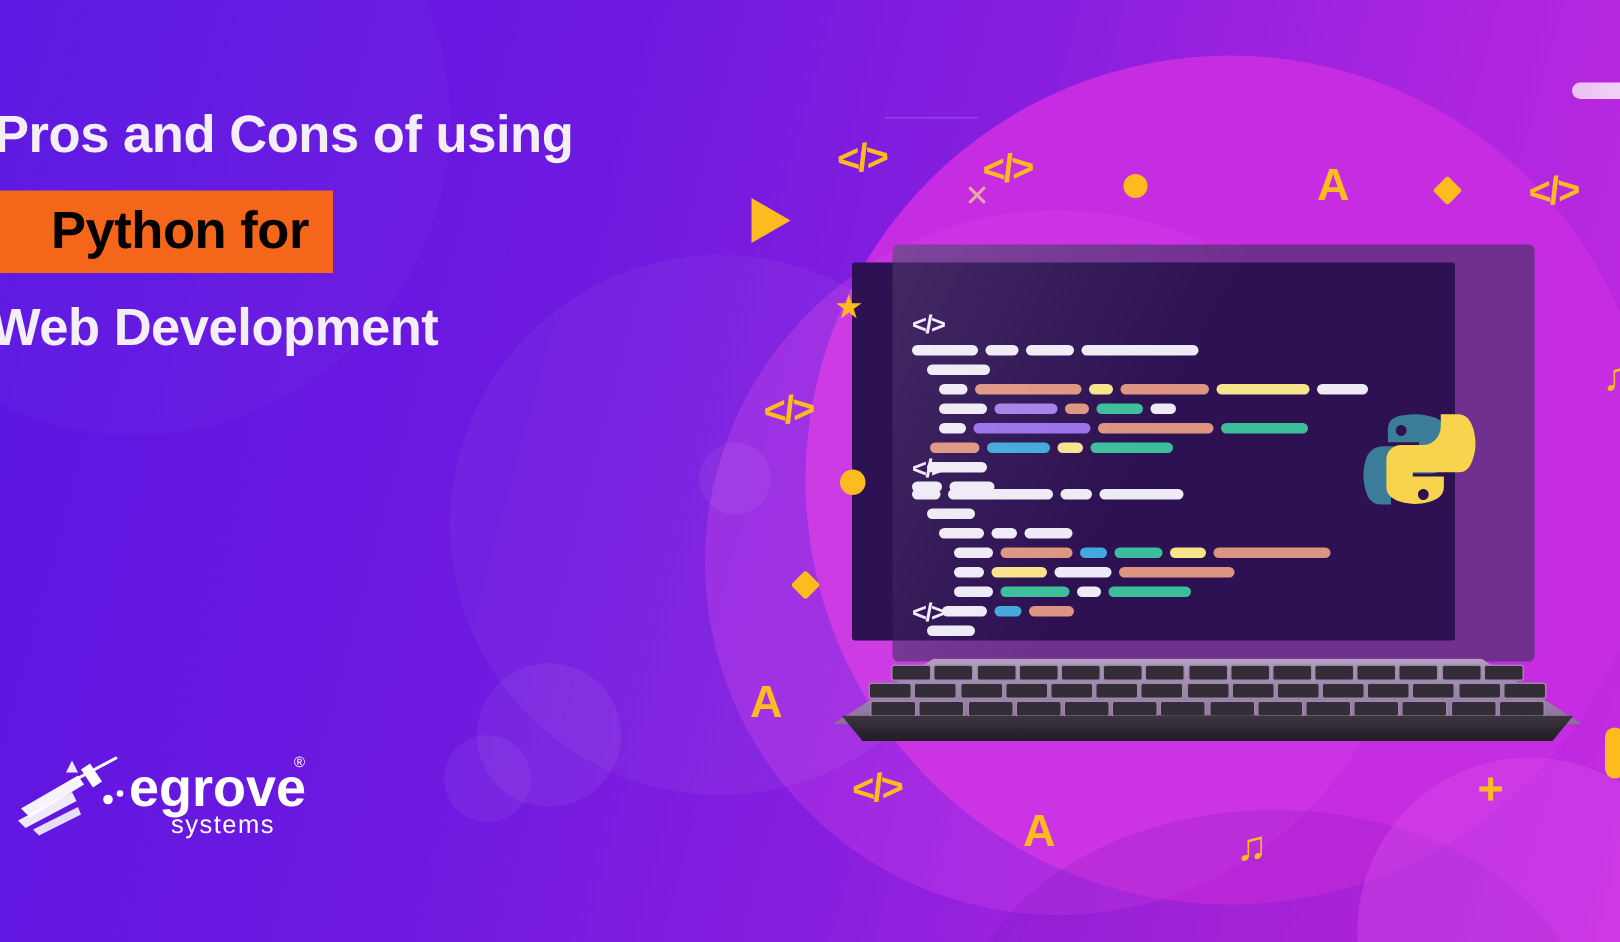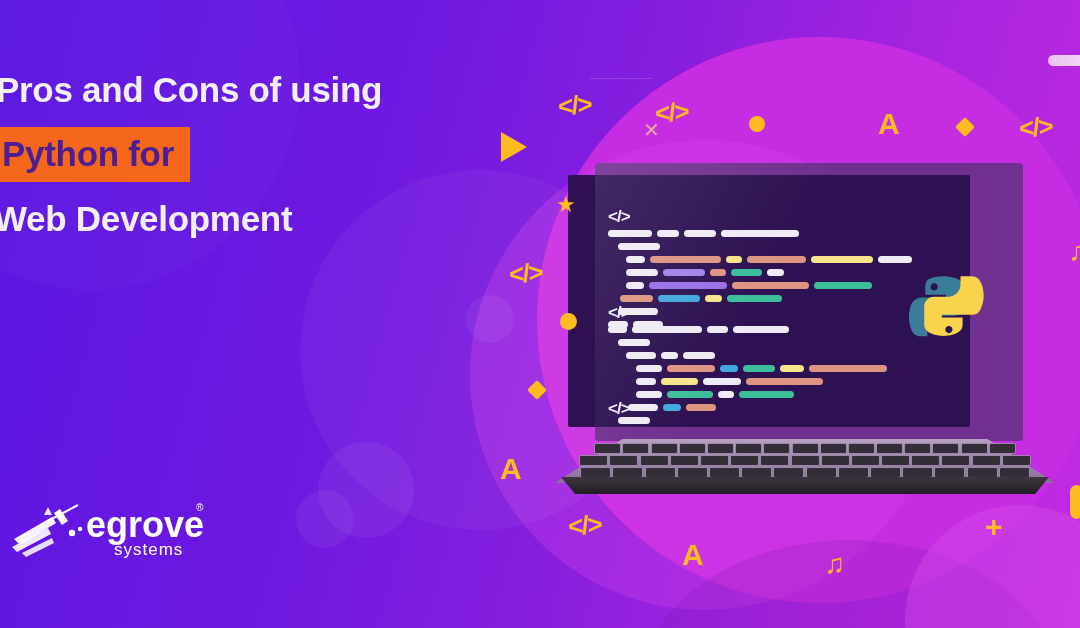--- a/index.html
+++ b/index.html
@@ -84,21 +84,21 @@
     padding-left: 0px;
   }
   .hl-1 { margin-left: -4px; margin-bottom: 20px; }
   .hl-2-wrap {
     display: inline-block;
     background: #F4661A;
     padding: 9px 16px 11px 6px;
     margin-left: -4px;
     margin-bottom: 19px;
   }
-  .hl-2 { color: #4c1d95; }
+  .hl-2 { color: #000000; margin-left: 32px; }
   .hl-3 { margin-left: -6px; }
 
   
   .logo {
     position: absolute;
     left: 8px; top: 495px;
     width: 200px; height: 72px;
   }
   .logo svg { display:block; }
 

